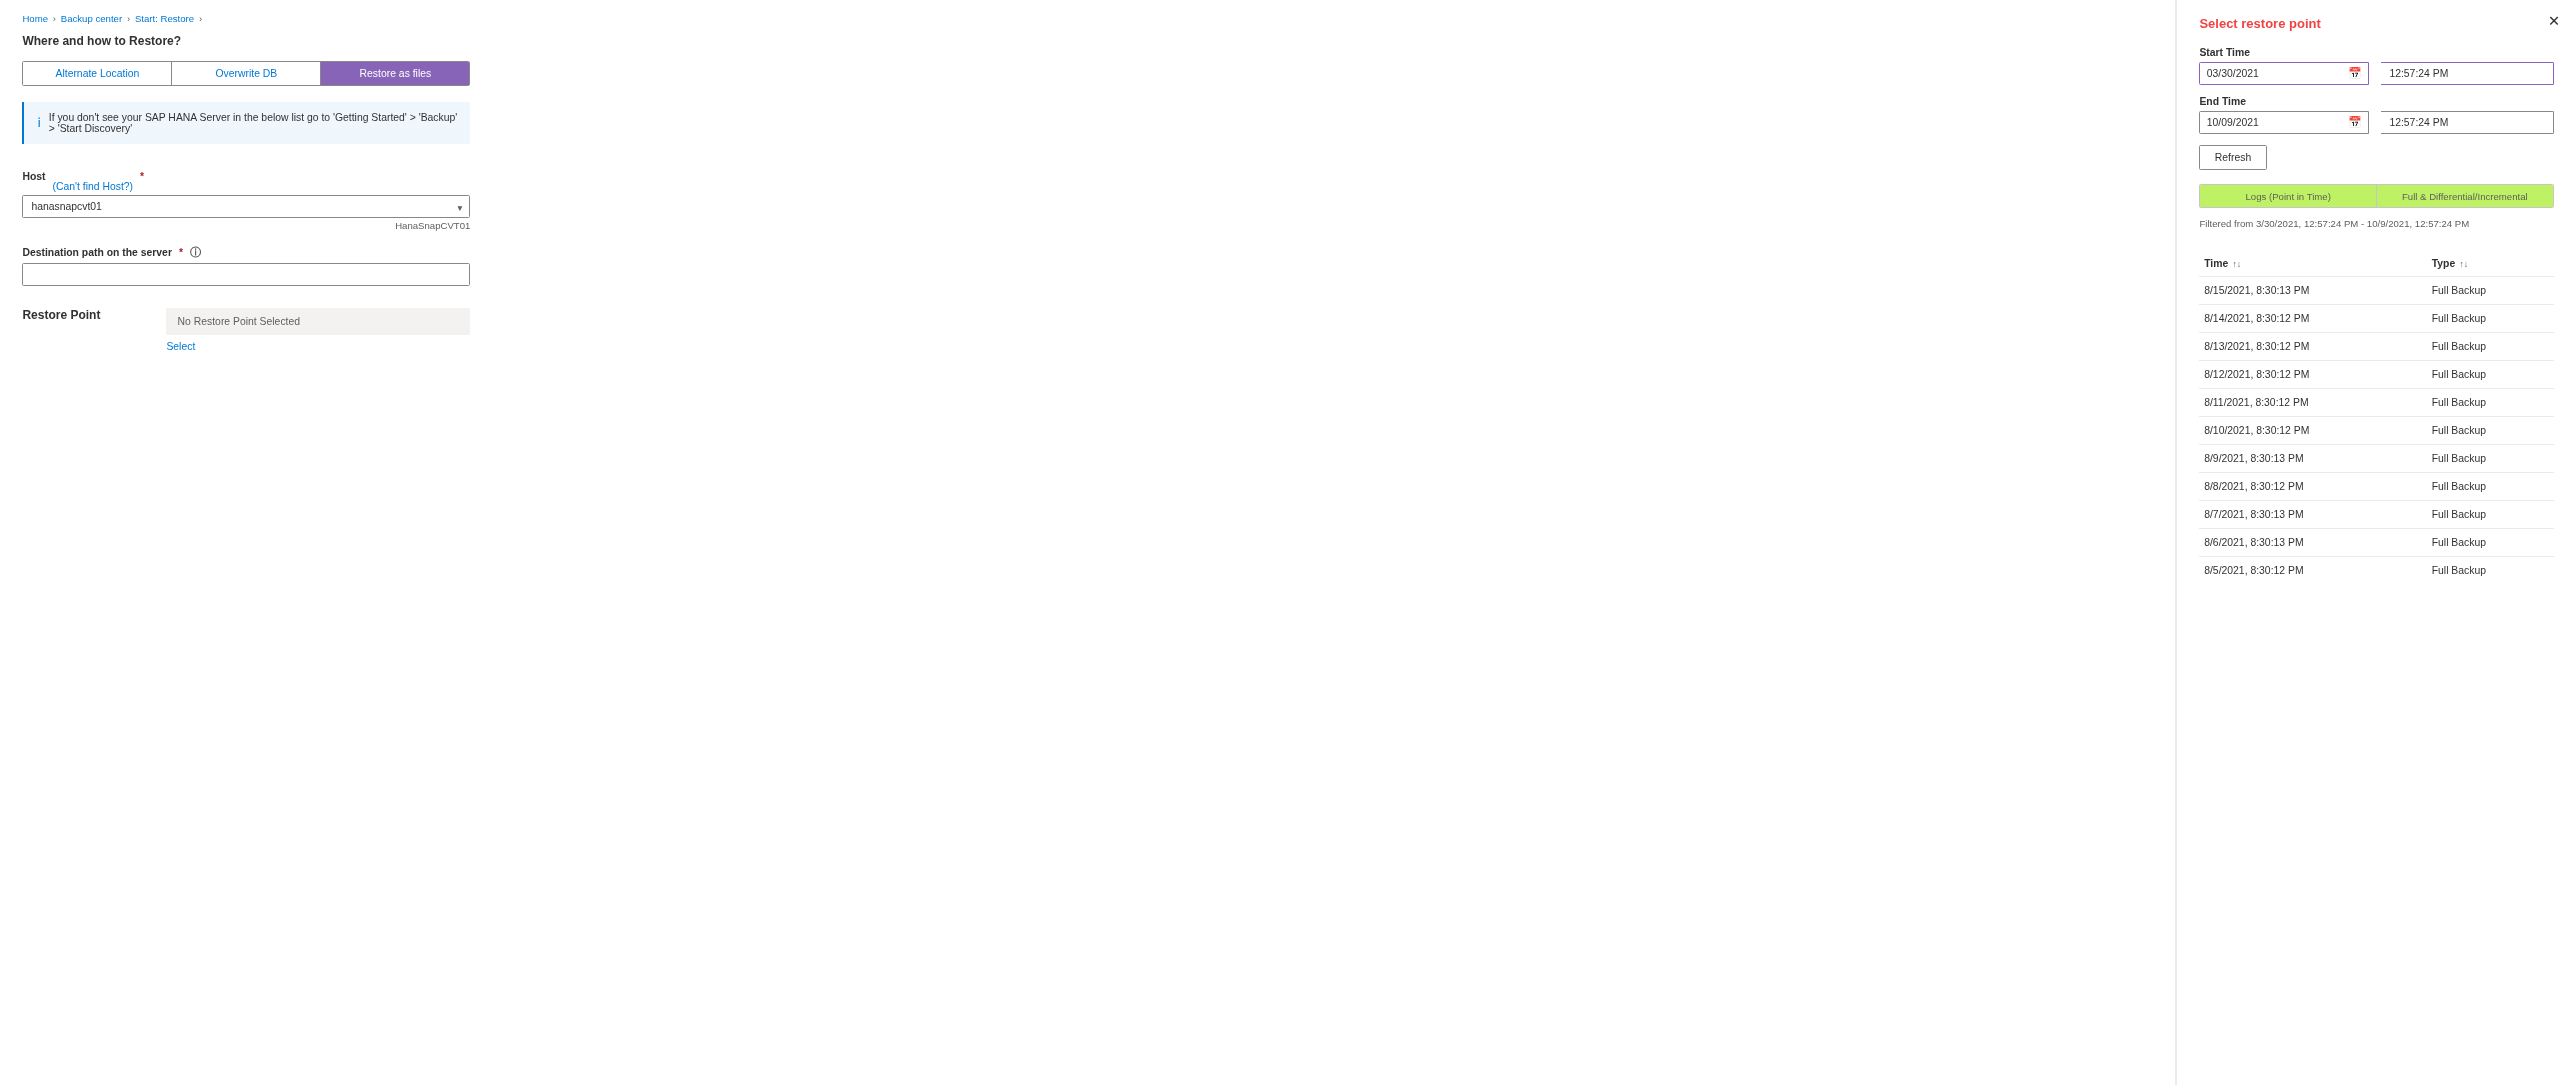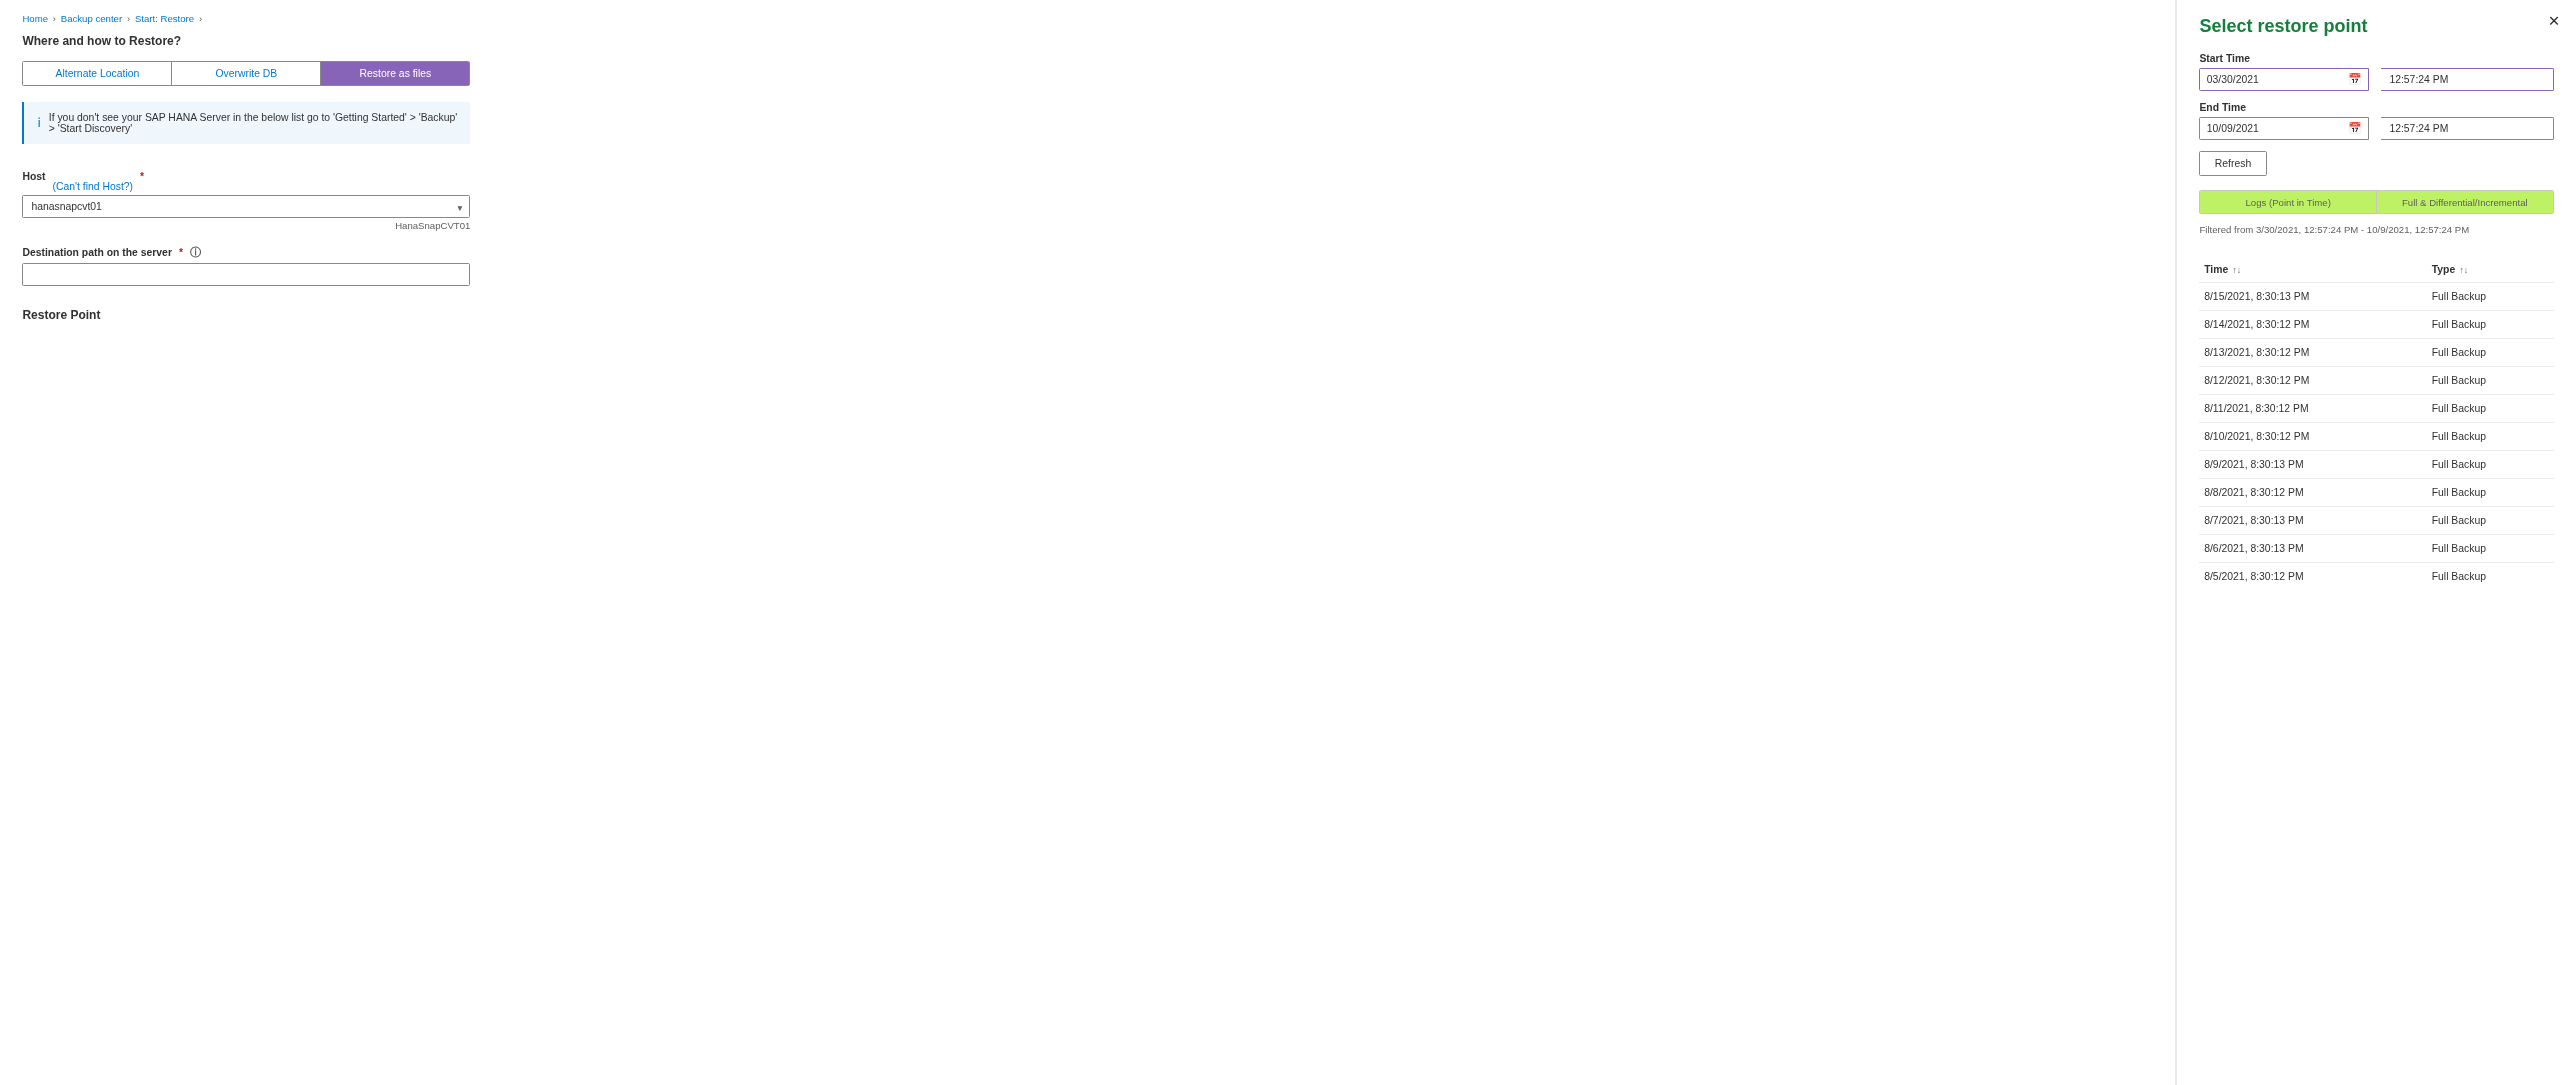--- a/index.html
+++ b/index.html
@@ -185,24 +185,24 @@
       width: 400px;
       flex-shrink: 0;
       padding: 16px 22.4px;
       overflow-y: auto;
       background: #fff;
       border-left: 0.8px solid #edebe9;
       position: relative;
     }
 
     .panel-title {
-      font-size: 18px;
+      font-size: 13px;
       font-weight: 600;
       margin-bottom: 16px;
-      color: #15803d;
+      color: #ef4444;
     }
     .close-btn {
       position: absolute;
       top: 14.4px;
       right: 16px;
       background: none;
       border: none;
       font-size: 14.4px;
       cursor: pointer;
       color: #323130;
@@ -373,20 +373,24 @@
       <span>Destination path on the server</span>
       <span class="required">*</span>
       <span class="info-icon-sm" title="Info">ⓘ</span>
     </div>
     <input class="text-input" type="text" value="" style="">
   </div>
 
   <div class="restore-point-section">
     <div class="restore-point-row">
       <div class="restore-point-label">Restore Point</div>
+      <div class="restore-point-value">
+        <div class="restore-point-placeholder">No Restore Point Selected</div>
+        <a class="select-link">Select</a>
+      </div>
     </div>
   </div>
 
 </div>
 
 <div class="right-panel">
 
   <button class="close-btn">✕</button>
   <div class="panel-title">Select restore point</div>
 

